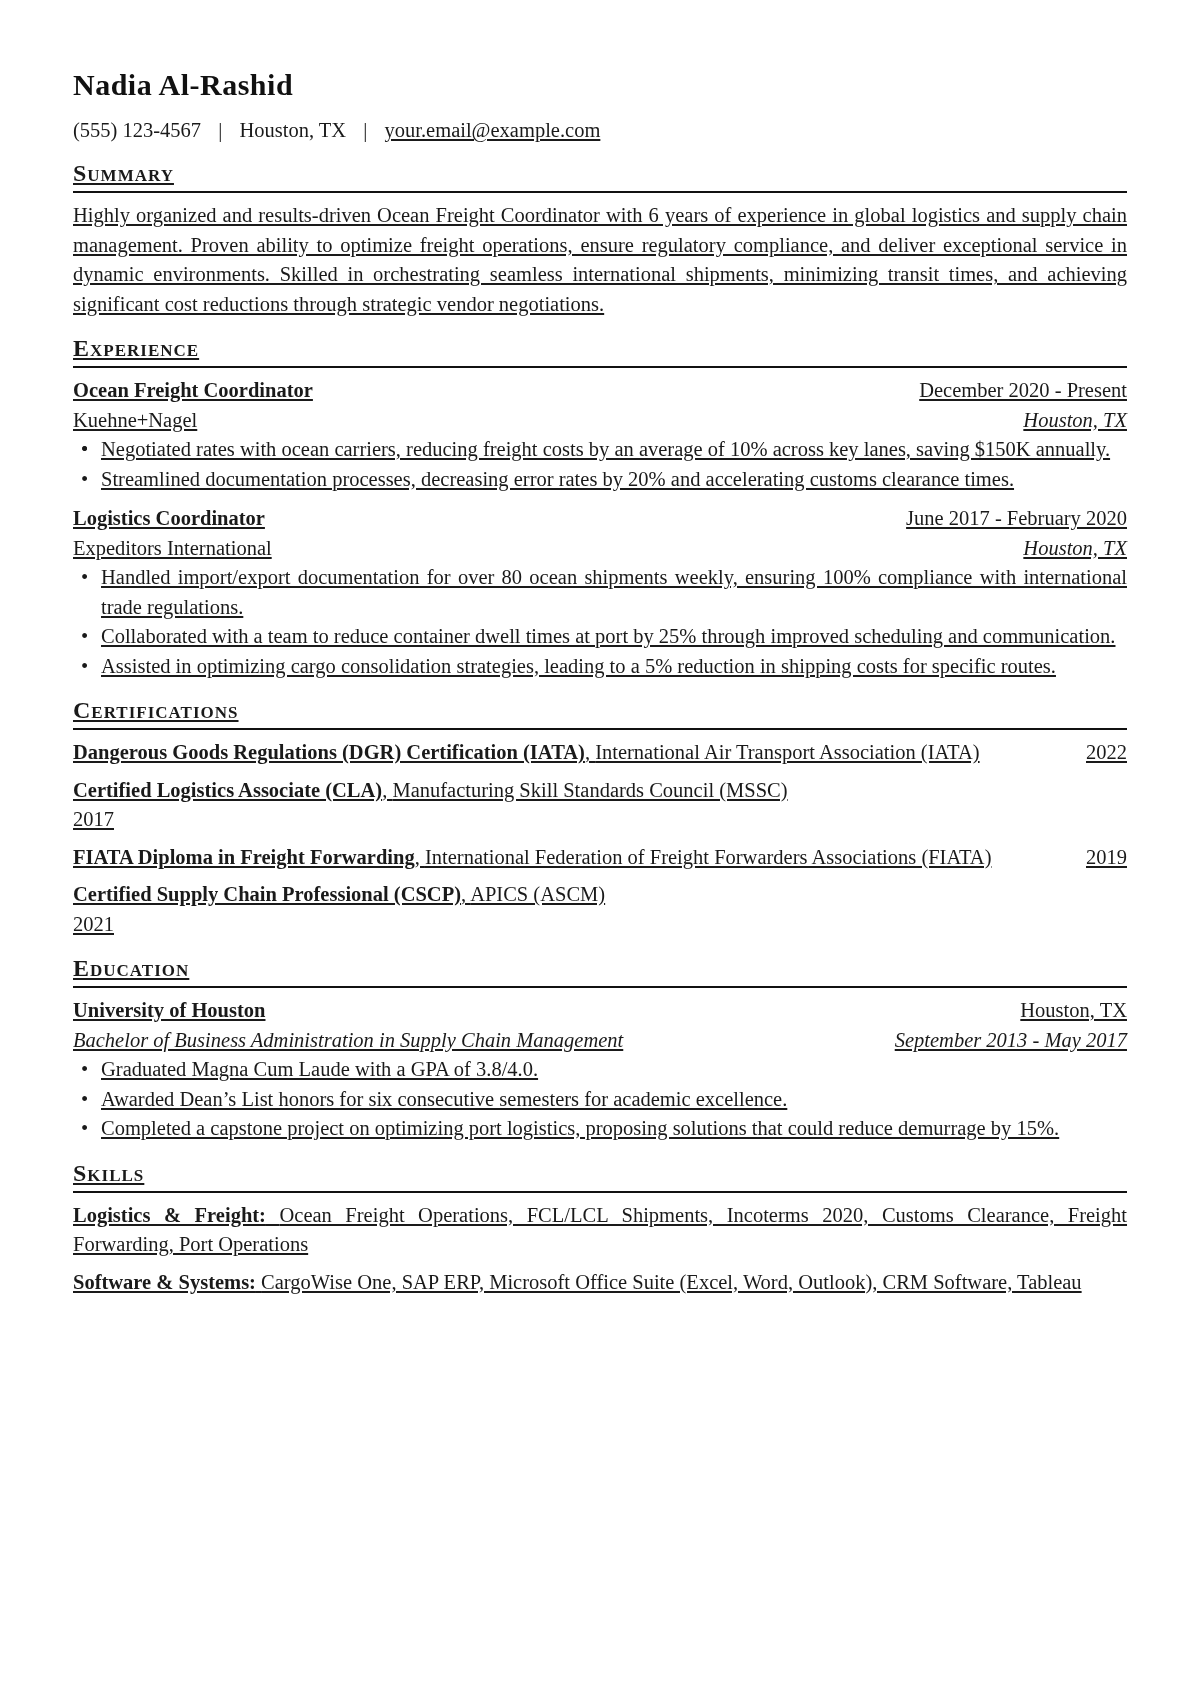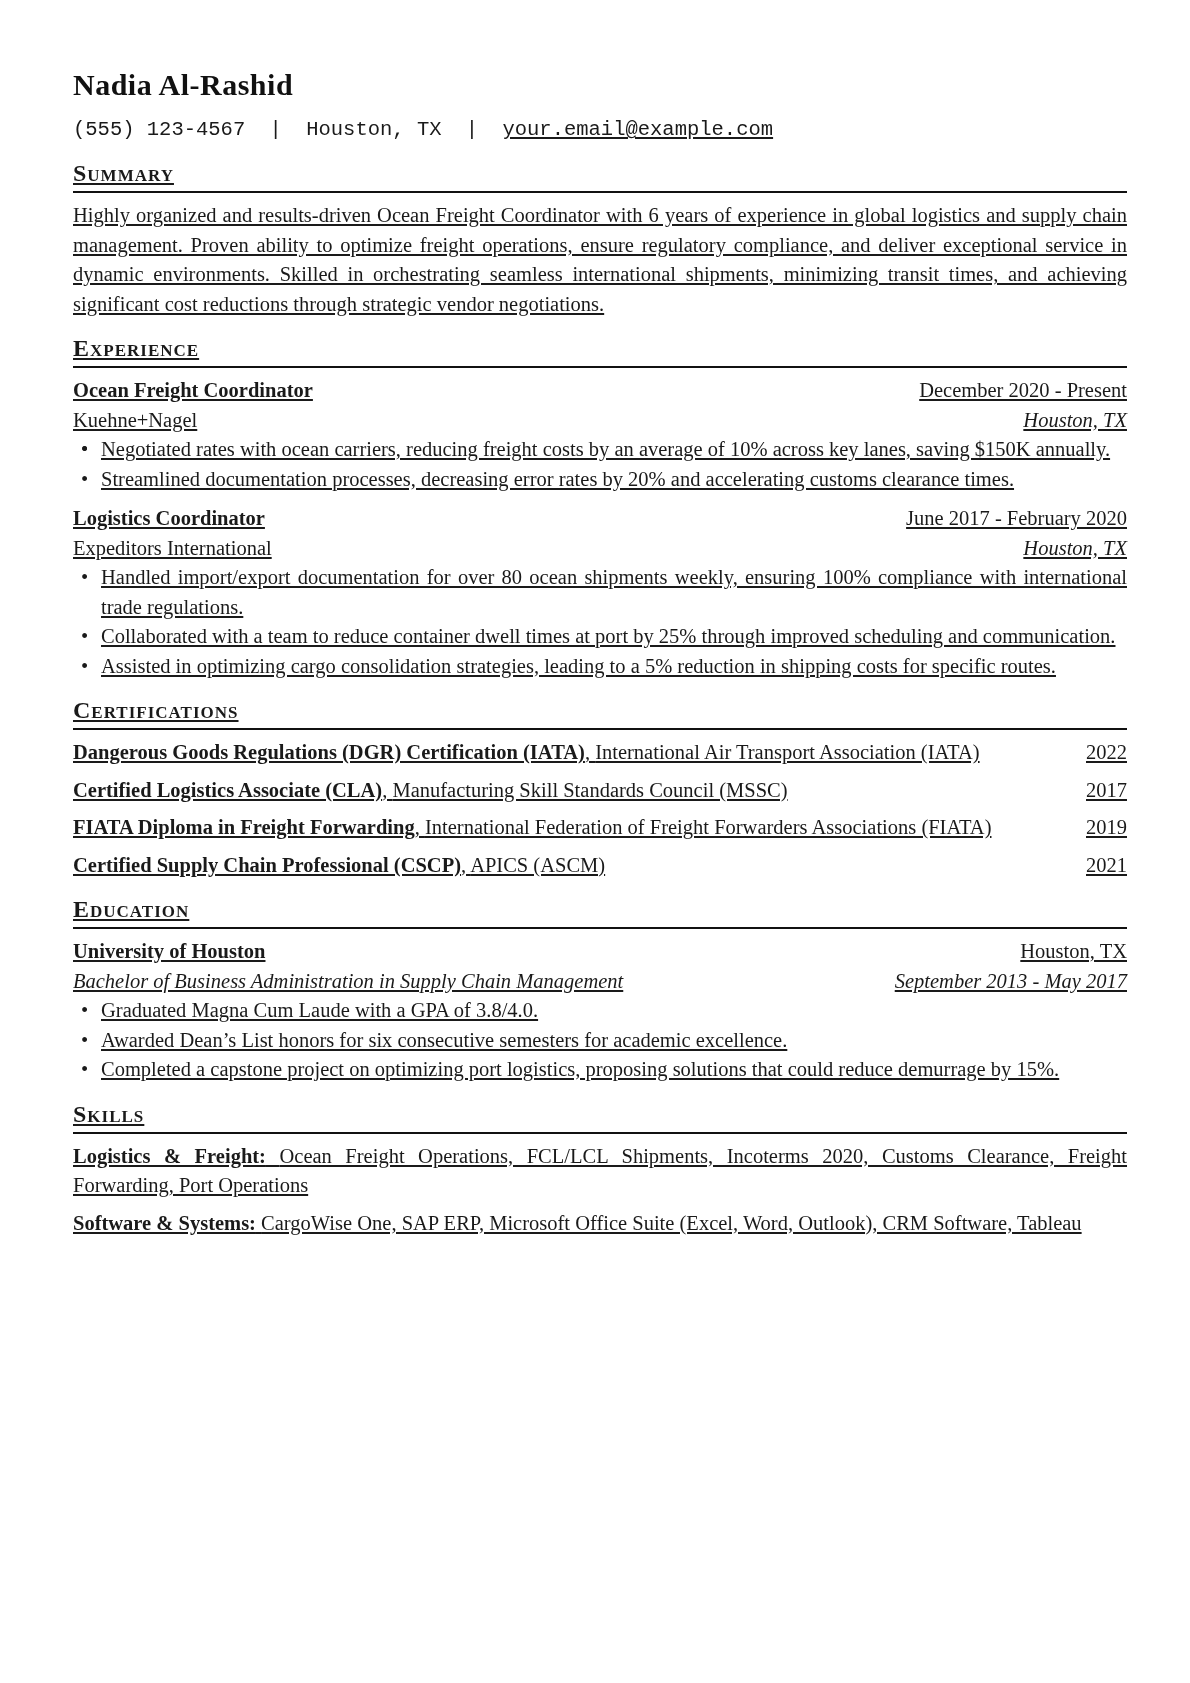--- a/index.html
+++ b/index.html
@@ -30,21 +30,20 @@
       font-weight: bold;
       line-height: 50px;
       margin: 0;
       letter-spacing: 0.5px;
       color: #111;
     }
     .contact {
       margin-top: 6px;
       font-size: 20.5px;
       line-height: 28px;
-      font-family: Liberation Mono, monospace;
     }
     .contact .sep {
       display: inline-block;
       margin: 0 12px;
     }
     .contact a {
       color: #1a1a1a;
       text-decoration: underline;
     }
     .section {
@@ -92,20 +91,21 @@
       top: 0;
     }
     .cert {
       margin-bottom: 8px;
       text-align: justify;
     }
     .cert-inline {
       display: flex;
       justify-content: space-between;
       align-items: baseline;
+      flex-direction: column;
     }
     .skill {
       margin-bottom: 8px;
       text-align: justify;
     }
   </style>
 </head>
 <body>
 
 <div class="page">

